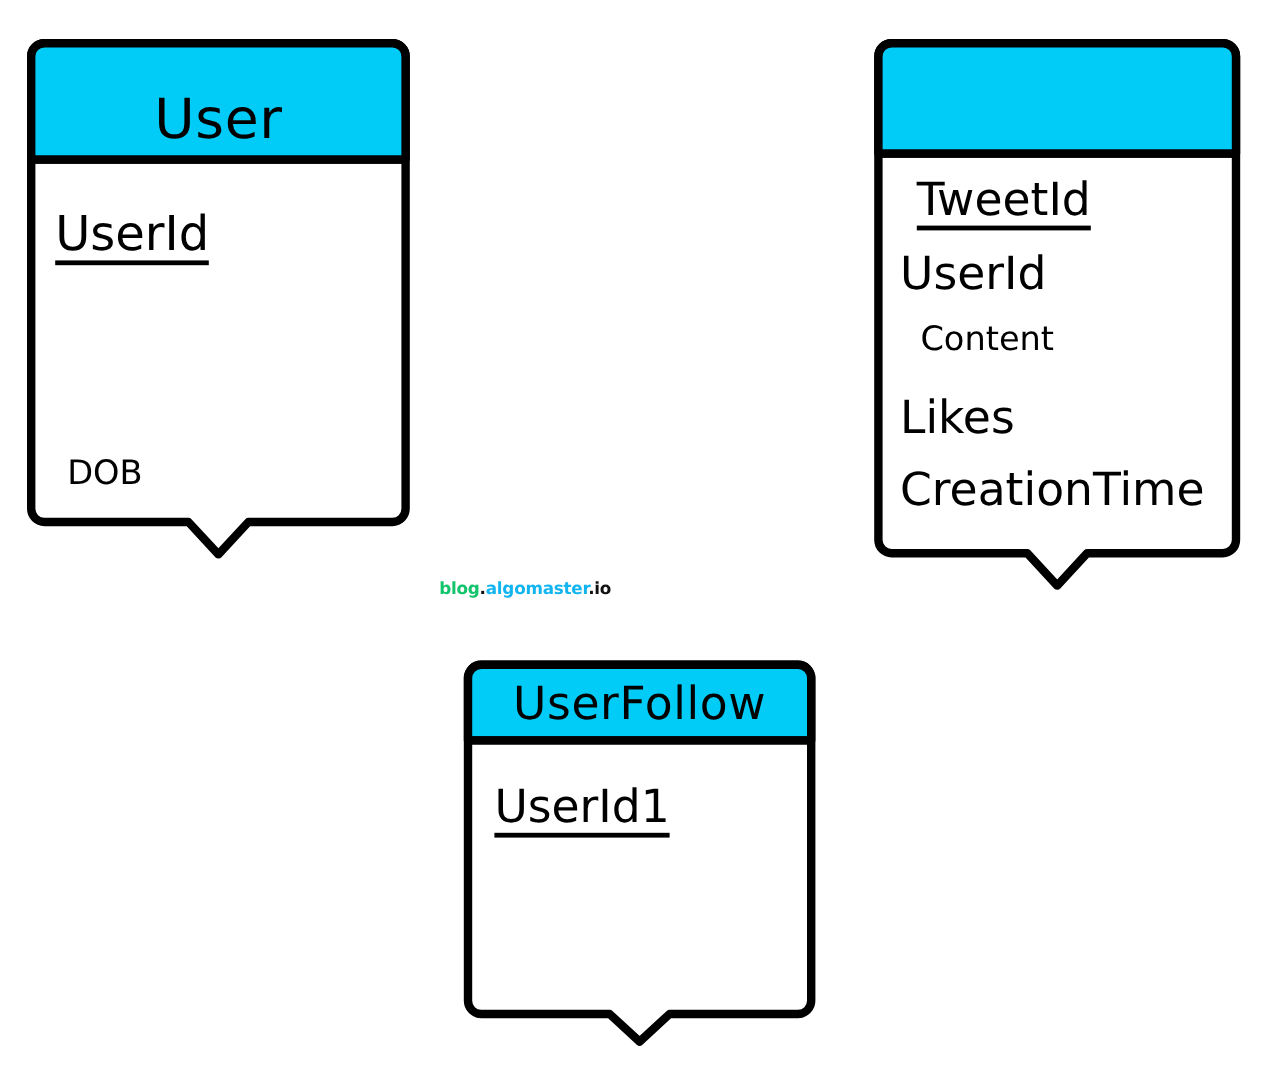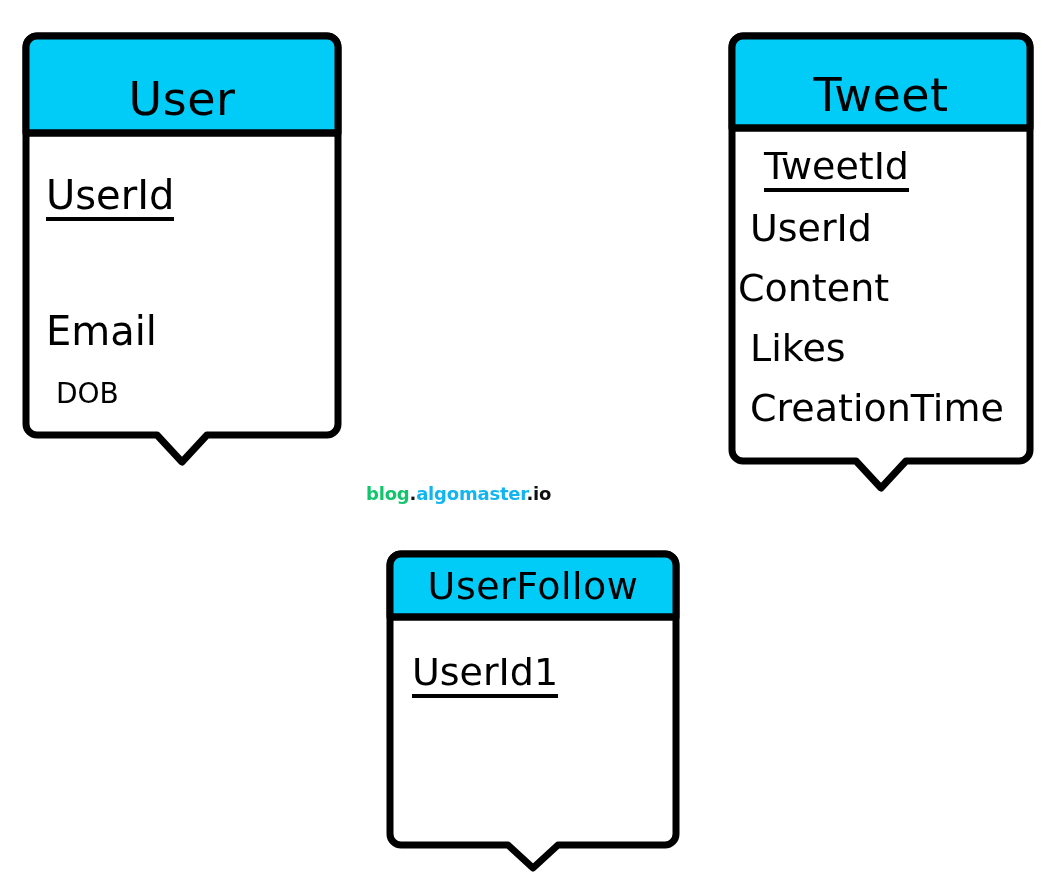--- a/index.html
+++ b/index.html
@@ -60,21 +60,21 @@
     display: inline-block;
     line-height: 1.05;
   }
 
   
   .watermark {
     position: absolute;
     white-space: nowrap;
     font-family: "DejaVu Sans", sans-serif;
     font-weight: bold;
-    font-size: 18px;
+    font-size: 14px;
     letter-spacing: -0.2px;
   }
   .wm-blog   { color: #12c46c; }
   .wm-dot    { color: #111111; }
   .wm-algo   { color: #12b5ef; }
   .wm-io     { color: #111111; }
 </style>
 </head>
 <body>
 
@@ -88,47 +88,43 @@
       <path d="M 15 4 H 305 A 11 11 0 0 1 316 15 V 101 H 4 V 15 A 11 11 0 0 1 15 4 Z" fill="#00ccf7" stroke="none"></path>
       <path d="M 15 4 H 305 A 11 11 0 0 1 316 15 V 101 H 4 V 15 A 11 11 0 0 1 15 4 Z" fill="none" stroke="#000000" stroke-width="7" stroke-linejoin="round"></path>
       <line x1="4" y1="101" x2="316" y2="101" stroke="#000000" stroke-width="7"></line>
     </svg>
 
     <div class="entity-title" style="top:40px; font-size:46px;">User</div>
 
     <div class="attr" style="left:24px; top:140px; font-size:40px;">
       <span class="ul">UserId</span>
     </div>
-    <div class="attr" style="left:24px; top:276px; font-size:40px;">
-      <span class="plain">Email</span>
-    </div>
     <div class="attr" style="left:34px; top:345px; font-size:28px;">
       <span class="plain">DOB</span>
     </div>
   </div>
 
   <div class="entity" style="left:728px; top:32px; width:306px; height:456px;">
     <svg class="shell" viewBox="0 0 306 456" preserveAspectRatio="none">
       <path d="M 15 4 H 291 A 11 11 0 0 1 302 15 V 418 A 11 11 0 0 1 291 429
                H 178 L 153 456 L 128 429 H 15 A 11 11 0 0 1 4 418 V 15
                A 11 11 0 0 1 15 4 Z" fill="#ffffff" stroke="#000000" stroke-width="7" stroke-linejoin="round"></path>
       <path d="M 15 4 H 291 A 11 11 0 0 1 302 15 V 96 H 4 V 15 A 11 11 0 0 1 15 4 Z" fill="#00ccf7" stroke="none"></path>
       <path d="M 15 4 H 291 A 11 11 0 0 1 302 15 V 96 H 4 V 15 A 11 11 0 0 1 15 4 Z" fill="none" stroke="#000000" stroke-width="7" stroke-linejoin="round"></path>
       <line x1="4" y1="96" x2="302" y2="96" stroke="#000000" stroke-width="7"></line>
     </svg>
 
-    <div class="entity-title" style="top:36px; font-size:46px;">Tweet</div>
 
     <div class="attr" style="left:36px; top:112px; font-size:38px;">
       <span class="ul">TweetId</span>
     </div>
     <div class="attr" style="left:22px; top:174px; font-size:38px;">
       <span class="plain">UserId</span>
     </div>
-    <div class="attr" style="left:10px; top:234px; font-size:38px;">
+    <div class="attr" style="left:39px; top:234px; font-size:28px;">
       <span class="plain">Content</span>
     </div>
     <div class="attr" style="left:22px; top:354px; font-size:38px;">
       <span class="plain">CreationTime</span>
     </div>
     <div class="attr" style="left:22px; top:294px; font-size:38px;">
       <span class="plain">Likes</span>
     </div>
   </div>
 

